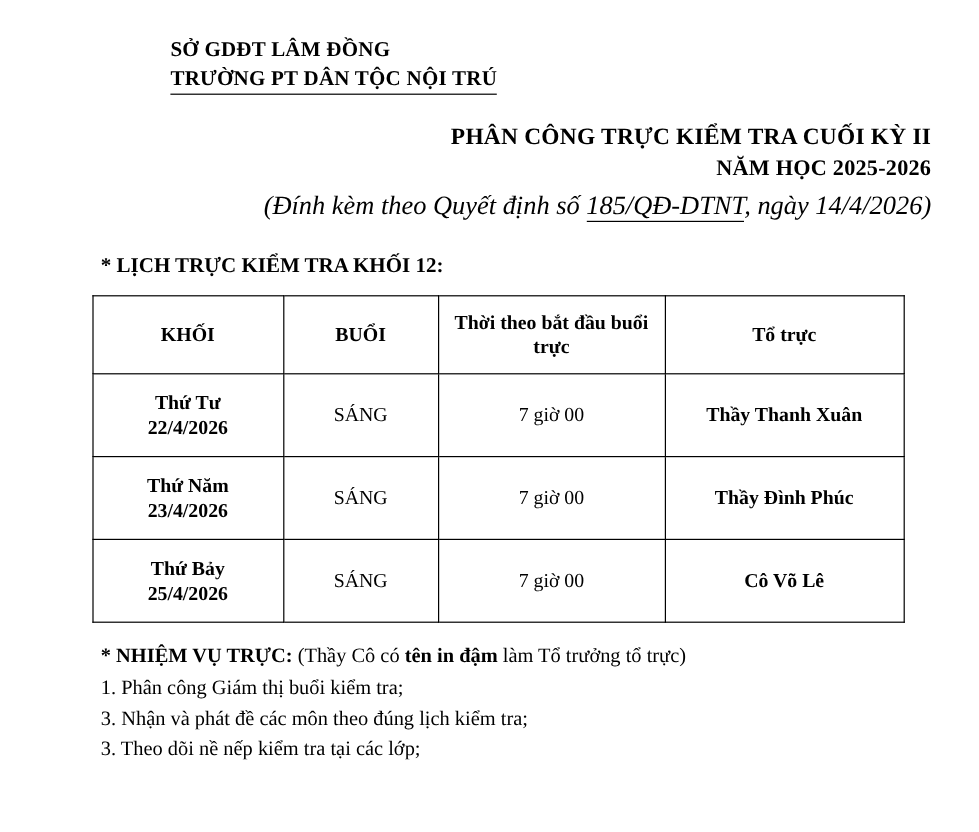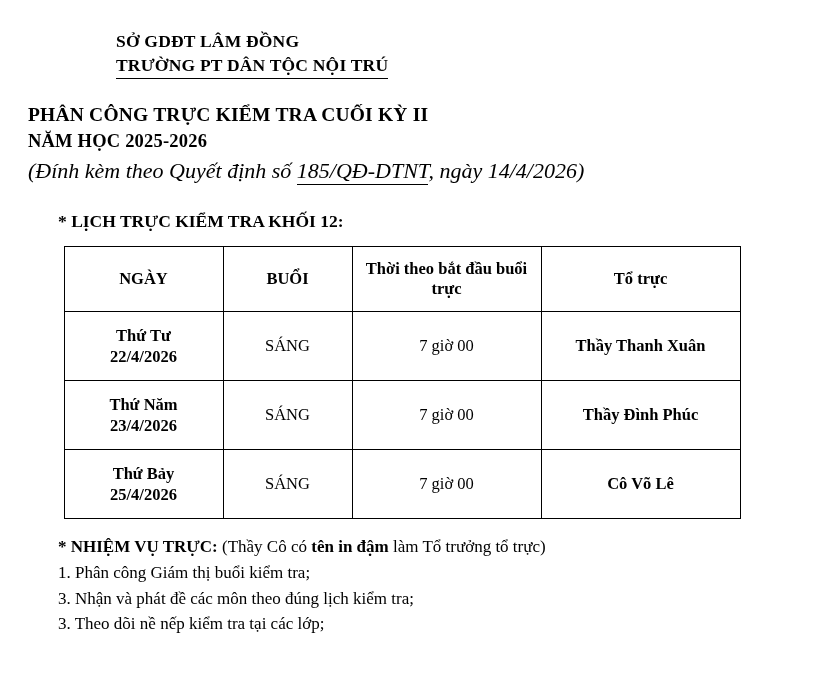--- a/index.html
+++ b/index.html
@@ -13,21 +13,21 @@
     font-family: "Liberation Serif", "DejaVu Serif", serif;
     color: #000000;
     position: relative;
     overflow: hidden;
   }
   .page {
     position: relative;
     width: 816px;
     height: 689px;
     box-sizing: border-box;
-    padding: 30px 40px 0 28px;
+    padding: 30px 40px 0 54px;
   }
 
   
   .org-block {
     margin-left: 88px;
     line-height: 1.35;
   }
   .org-line1 {
     font-weight: bold;
     font-size: 17.5px;
@@ -37,21 +37,21 @@
     font-weight: bold;
     font-size: 17.5px;
     letter-spacing: 0.2px;
     display: inline-block;
     border-bottom: 1.6px solid #000;
     padding-bottom: 1px;
   }
 
   
   .title-block {
-    text-align: left;
+    text-align: right;
     margin-top: 22px;
     line-height: 1.4;
   }
   .doc-title {
     font-weight: bold;
     font-size: 19.5px;
     letter-spacing: 0.2px;
   }
   .doc-subtitle {
     font-weight: bold;
@@ -137,21 +137,21 @@
     <div class="doc-note">
       <span>(Đính kèm theo Quyết định số </span><span class="underlined">185/QĐ-DTNT</span><span>, ngày 14/4/2026)</span>
     </div>
   </div>
 
   <div class="section-heading">* LỊCH TRỰC KIỂM TRA KHỐI 12:</div>
 
   <table class="duty-table">
     <thead>
       <tr>
-        <th class="col-day">NGÀY</th>
+        <th class="col-day">KHỐI</th>
         <th class="col-sess">BUỔI</th>
         <th class="col-time">Thời theo bắt đầu buổi trực</th>
         <th class="col-team">Tổ trực</th>
       </tr>
     </thead>
     <tbody>
       <tr>
         <td class="col-day">
           <div>Thứ Tư</div>
           <div>22/4/2026</div>

